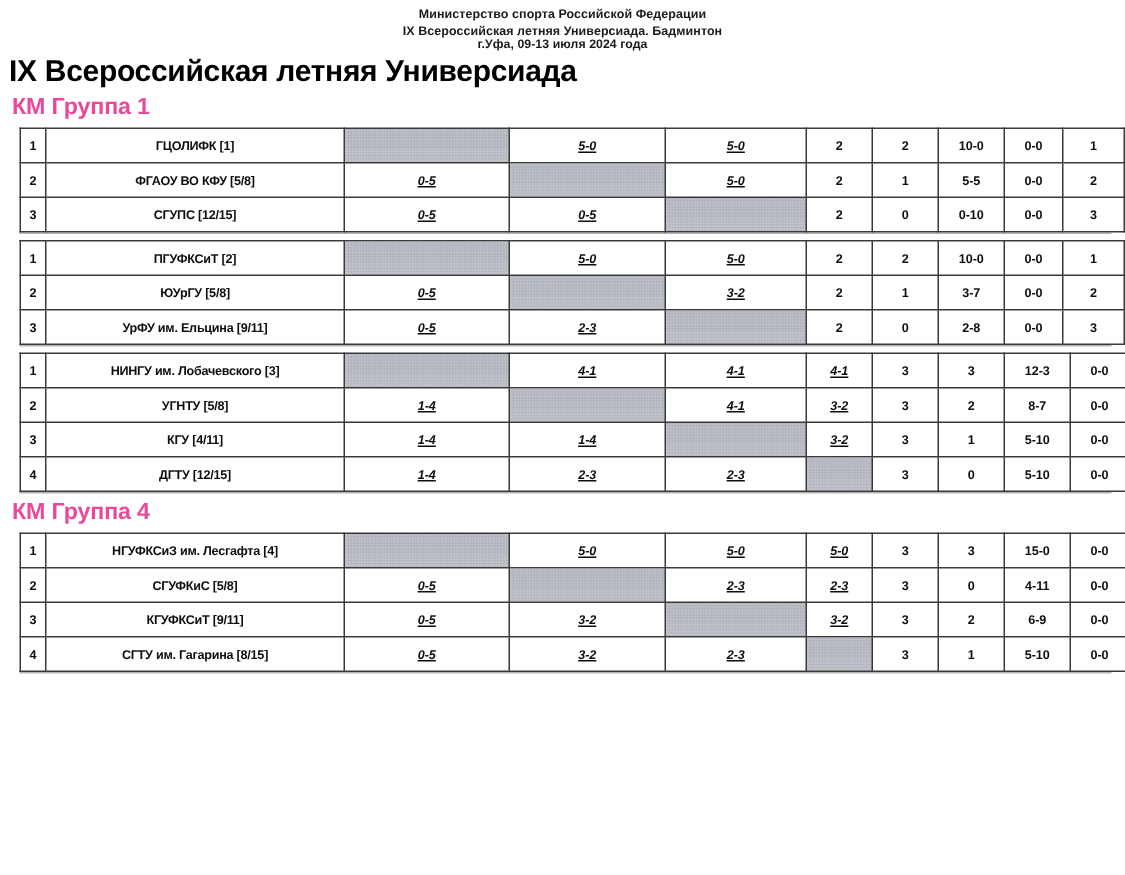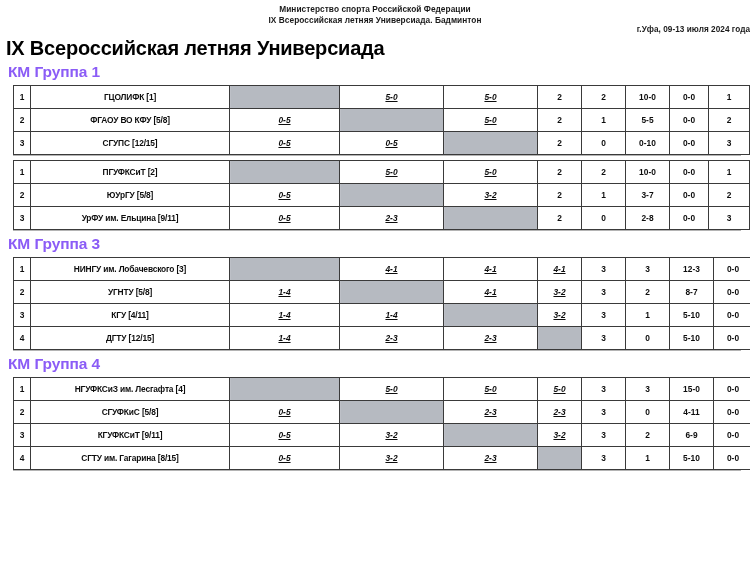--- a/index.html
+++ b/index.html
@@ -24,39 +24,39 @@
   }
   .org-line {
     font-size: 8.3px;
     font-weight: 600;
     letter-spacing: 0.05px;
     color: #1a1a1a;
     white-space: nowrap;
   }
   .org-line.l2 { font-size: 8.6px; }
   .org-line.l3 { font-size: 8.3px; }
-  .org-line.l4 { font-size: 8.2px; text-align: right; }
+  .org-line.l4 { font-size: 8.2px; }
 
   .main-title {
     font-size: 20px;
     font-weight: bold;
     color: #000;
     margin: 2px 0 0 6px;
     letter-spacing: -0.2px;
     line-height: 1.05;
   }
 
   
   .group {
     margin-top: 4px;
   }
   .group-title {
     font-size: 15.5px;
     font-weight: bold;
-    color: #8b5cf6;
+    color: #ec4899;
     margin: 0 0 4px 8px;
     letter-spacing: -0.1px;
   }
 
   table.standings {
     border-collapse: collapse;
     table-layout: fixed;
     width: 728px;
     margin-left: 13px;
     background: #fff;
@@ -205,21 +205,20 @@
             <td class="c-stat">0</td>
             <td class="c-score">2-8</td>
             <td class="c-extra">0-0</td>
             <td class="c-place">3</td>
           </tr>
         </tbody>
       </table>
       <div class="bottom-rule"></div>
     </div>
     <div class="group">
-      <div class="group-title">КМ Группа 3</div>
       <table class="standings">
         <tbody>
           <tr>
             <td class="c-rank">1</td>
             <td class="c-team">НИНГУ им. Лобачевского [3]</td>
             <td class="c-match diag" style="width: 109px;"></td>
             <td class="c-match" style="width: 103px;">4-1</td>
             <td class="c-match" style="width: 93px;">4-1</td>
             <td class="c-match" style="width: 43px;">4-1</td>
             <td class="c-stat">3</td>

